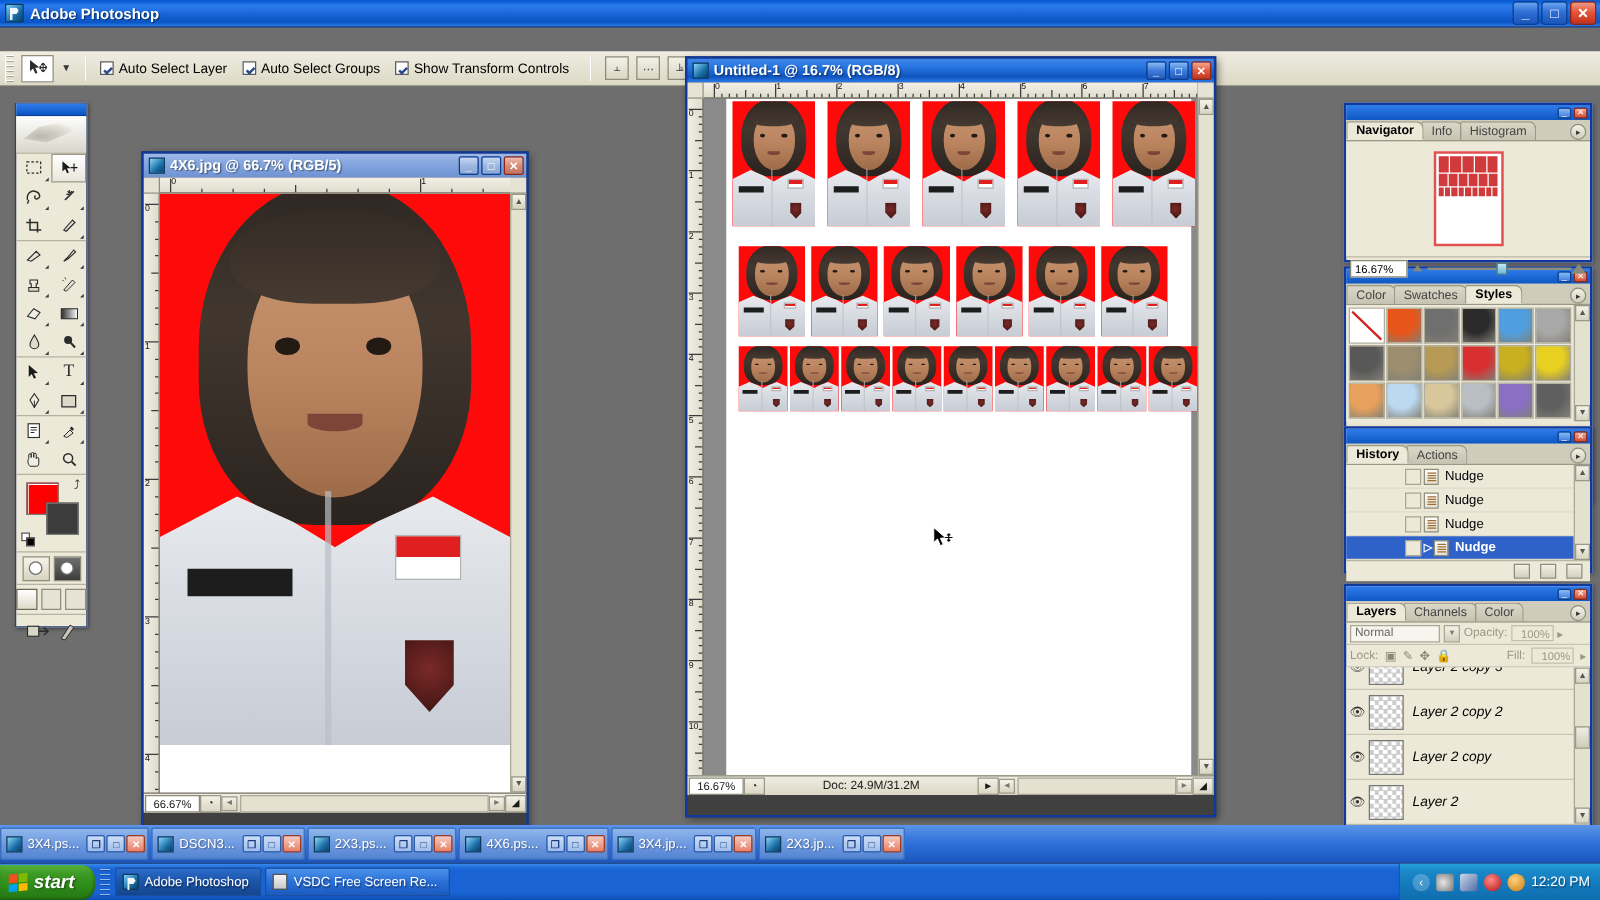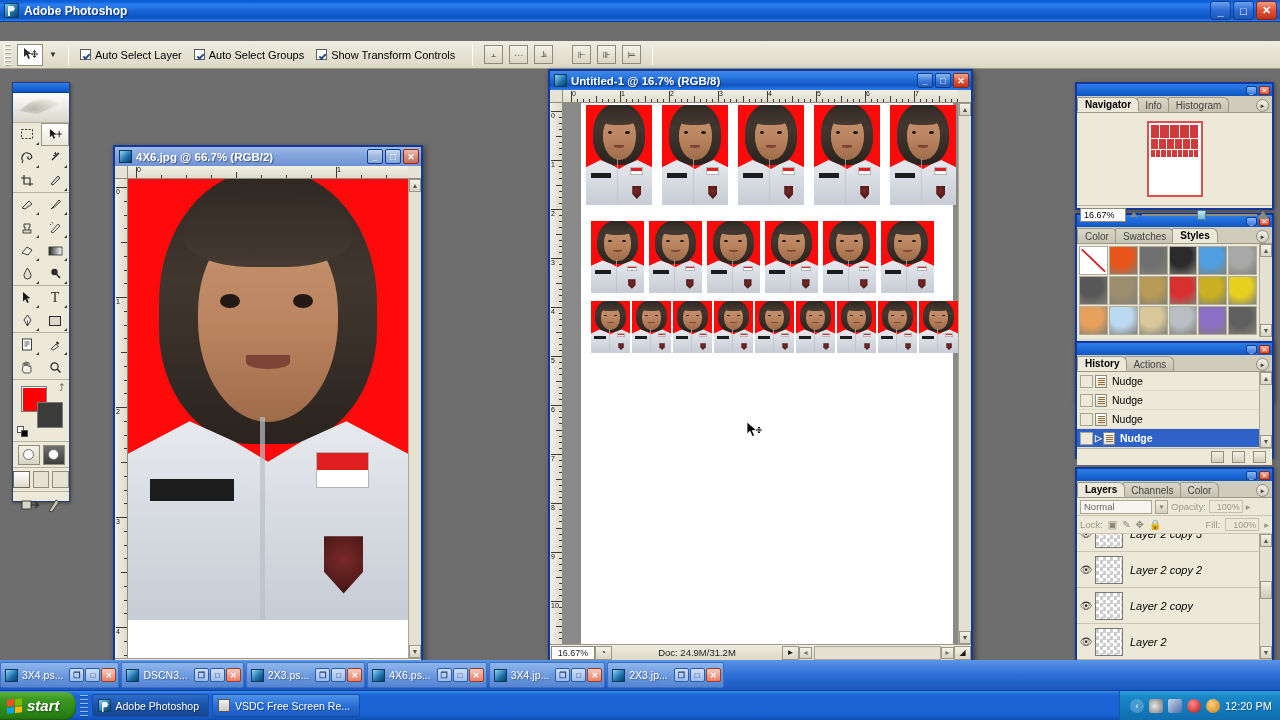--- a/index.html
+++ b/index.html
@@ -90,22 +90,22 @@
   .modebtn{ width:22px;height:20px;border:1px solid #8f8d7c;background:linear-gradient(180deg,#F5F3E8,#D7D4C2);
     display:flex;align-items:center;justify-content:center;}
   .modebtn .circ{width:11px;height:11px;border-radius:50%;background:#fff;border:1px solid #6d6d6d;}
   .modebtn.dark{background:linear-gradient(180deg,#707070,#3d3d3d);}
   .screens{ height:24px;display:flex;align-items:center;justify-content:center;gap:3px;border-bottom:1px solid #b5b2a1;}
   .scrbtn{ width:17px;height:17px;border:1px solid #8f8d7c;background:#E6E3D4;}
   .scrbtn.sel{ background:linear-gradient(180deg,#fff,#dedbcb); border:1px solid #6b6959;}
   .jump{ height:26px;display:flex;align-items:center;justify-content:center;gap:6px;font-size:12px;color:#333;}
 
   
-  .docwin{ position:absolute;background:#0f766e;border:2px solid #10399B;
-    box-shadow:2px 2px 6px rgba(0,0,0,.45);margin-top:24px;}
+  .docwin{ position:absolute;background:#404040;border:2px solid #10399B;
+    box-shadow:2px 2px 6px rgba(0,0,0,.45);}
   .doc-title{ height:19px;display:flex;align-items:center;padding-left:4px;
     background:linear-gradient(180deg,#3F86E8 0%,#2C79E4 30%,#1055C0 75%,#2E7CEA 100%);}
   .doc-title.inactive{ background:linear-gradient(180deg,#9DB9E8 0%,#86A7DF 40%,#6E92D3 100%);}
   .doc-title-text{ color:#fff;font-weight:bold;font-size:11.5px;margin-left:4px;text-shadow:1px 1px 1px rgba(0,0,0,.45);}
   .doc-ico{width:13px;height:13px;background:linear-gradient(135deg,#8fd6f7,#1a6fa8 60%,#0c3f63);border:1px solid #0a3a5c;}
   .doc-btns{margin-left:auto;display:flex;gap:2px;padding-right:2px;}
   .dbtn{width:16px;height:15px;border:1px solid #0b3e90;border-radius:2px;
     background:linear-gradient(180deg,#8CBAF2,#3E7CDB 50%,#2159B8);
     display:flex;align-items:center;justify-content:center;color:#fff;font-size:9px;font-weight:bold;}
   .dbtn.close{background:linear-gradient(180deg,#F3A893,#E05B3F 50%,#C1331B);border-color:#8e2512;}
@@ -184,21 +184,21 @@
   .slider .track{position:absolute;left:12px;right:12px;height:2px;background:#8f8d7c;}
   .slider .knob{position:absolute;left:48%;width:9px;height:10px;background:linear-gradient(180deg,#C6E7F2,#6FB6CE);
     border:1px solid #4b7e93;}
   .tri-s{width:0;height:0;border-left:4px solid transparent;border-right:4px solid transparent;border-bottom:5px solid #8a8878;}
   .tri-l{width:0;height:0;border-left:6px solid transparent;border-right:6px solid transparent;border-bottom:8px solid #8a8878;}
 
   .styles-grid{ display:grid;grid-template-columns:repeat(6,1fr);gap:1px;padding:2px;background:#ECE9D8;}
   .style-cell{ height:29px;border:1px solid #b0ad9c;background:#DAD7C6;}
 
   .hist-list{ background:#ECE9D8; }
-  .hist-row{ height:19px;display:flex;align-items:center;border-bottom:1px solid #dedbcb;font-size:10.5px;color:#000;}
+  .hist-row{ height:19px;display:flex;align-items:center;border-bottom:1px solid #dedbcb;font-size:10.5px;color:#000;padding-left:44px;}
   .hist-row.sel{ background:#2E62C8;color:#fff;font-weight:bold;}
   .hist-chk{width:13px;height:13px;border:1px solid #a9a695;background:#ECE9D8;margin:0 2px 0 3px;}
   .hist-ico{width:12px;height:13px;background:linear-gradient(180deg,#fff,#e2e0d2);border:1px solid #8f8d7c;
     position:relative;margin-right:5px;}
   .hist-ico:after{content:"";position:absolute;left:2px;top:2px;width:7px;height:1px;
     box-shadow:0 2px 0 #9f6b2f,0 4px 0 #9f6b2f,0 6px 0 #9f6b2f;background:#9f6b2f;}
   .hist-footer{height:17px;background:#ECE9D8;border-top:1px solid #b9b6a4;display:flex;align-items:center;
     justify-content:flex-end;gap:8px;padding-right:6px;}
   .mini-ico{width:13px;height:12px;border:1px solid #8f8d7c;background:linear-gradient(180deg,#F3F1E6,#D2CFBE);}
 
@@ -511,21 +511,21 @@
           </svg>
         <svg width="14" height="15" viewBox="0 0 14 15">
             <path d="M2 13 L9 2 L12 4 L5 14 Z" fill="#c8c5b6" stroke="#2b2b2b" stroke-width=".8"></path>
           </svg>
       </div>
     </div>
 
     <div class="docwin" style="left:113px;top:52px;width:310px;height:547px;">
       <div class="doc-title inactive">
         <div class="doc-ico"></div>
-        <div class="doc-title-text">4X6.jpg @ 66.7% (RGB/2)</div>
+        <div class="doc-title-text">4X6.jpg @ 66.7% (RGB/5)</div>
         <div class="doc-btns">
           <div class="dbtn dim">_</div>
           <div class="dbtn dim">□</div>
           <div class="dbtn close dim">✕</div>
         </div>
       </div>
 
       <div style="display:flex;">
         <div style="width:13px;height:13px;background:#E6E3D4;border-right:1px solid #8e8c7b;border-bottom:1px solid #8e8c7b;"></div>
         <div class="ruler-h" id="rh-4x6" style="flex:1;">

